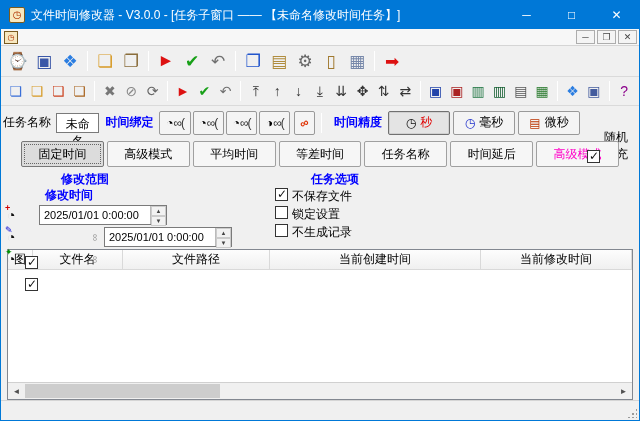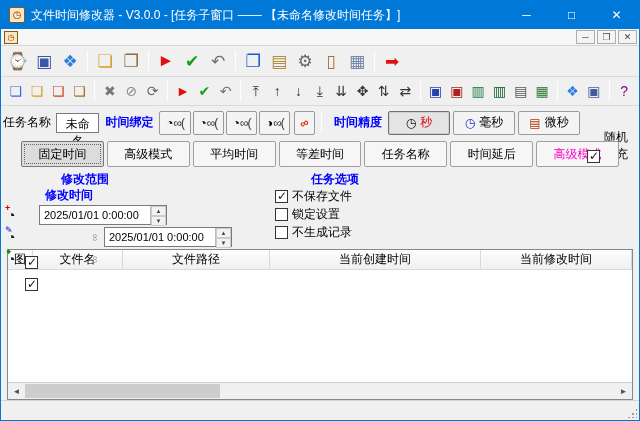--- a/index.html
+++ b/index.html
@@ -61,21 +61,21 @@
   .fhdr.time { width:120px; display:inline-block; margin-left:2px; }
   .frow { display:flex; align-items:center; height:20px; margin-top:2px; }
   .clockico { width:18px; position:relative; font-size:14px; color:#111; flex:0 0 auto; }
   .clockico .ovr { position:absolute; left:-2px; top:-4px; font-size:9px; font-weight:bold; }
   .chainico { width:12px; color:#9a9a9a; font-size:10px; text-align:center; flex:0 0 auto; }
   .chainico span { display:inline-block; transform:rotate(90deg); }
   .dtfield { width:128px; height:20px; border:1px solid #7a7a7a; background:#fff; display:flex; align-items:center; margin-left:2px; }
   .dtfield .dtval { flex:1; padding-left:4px; font-size:11px; white-space:nowrap; }
   .spinner { width:16px; height:18px; border-left:1px solid #bbb; display:flex; flex-direction:column; }
   .spinbtn { flex:1; font-size:6px; line-height:8px; text-align:center; color:#444; background:#f2f2f2; border:1px solid #ccc; }
-  .optrow { display:flex; align-items:center; gap:4px; height:17px; margin-top:1px; }
+  .optrow { display:flex; align-items:flex-start; gap:4px; height:17px; margin-top:1px; }
   .optrow.disabled { color:#9a9a9a; }
 
   
   .tablewrap { flex:1; margin:2px 6px 0 6px; border:1px solid #828790; background:#fff; display:flex; flex-direction:column; }
   .thead { height:20px; display:flex; background:#f3f3f3; border-bottom:1px solid #d9d9d9; flex:0 0 auto; }
   .th { display:flex; align-items:center; justify-content:center; border-right:1px solid #d9d9d9; background:linear-gradient(#fdfdfd,#f0f0f0); font-size:12px; overflow:hidden; white-space:nowrap; }
   .c0{width:25px;} .c1{width:90px;} .c2{width:147px;font-family:Liberation Serif, serif;} .c3{width:211px;} .c4{flex:1;}
   .tbody { flex:1; background:#fff; }
   .hscroll { height:17px; background:#f0f0f0; border-top:1px solid #d0d0d0; display:flex; align-items:stretch; flex:0 0 auto; }
   .harrow { width:17px; display:flex; align-items:center; justify-content:center; font-size:8px; color:#505050; }

